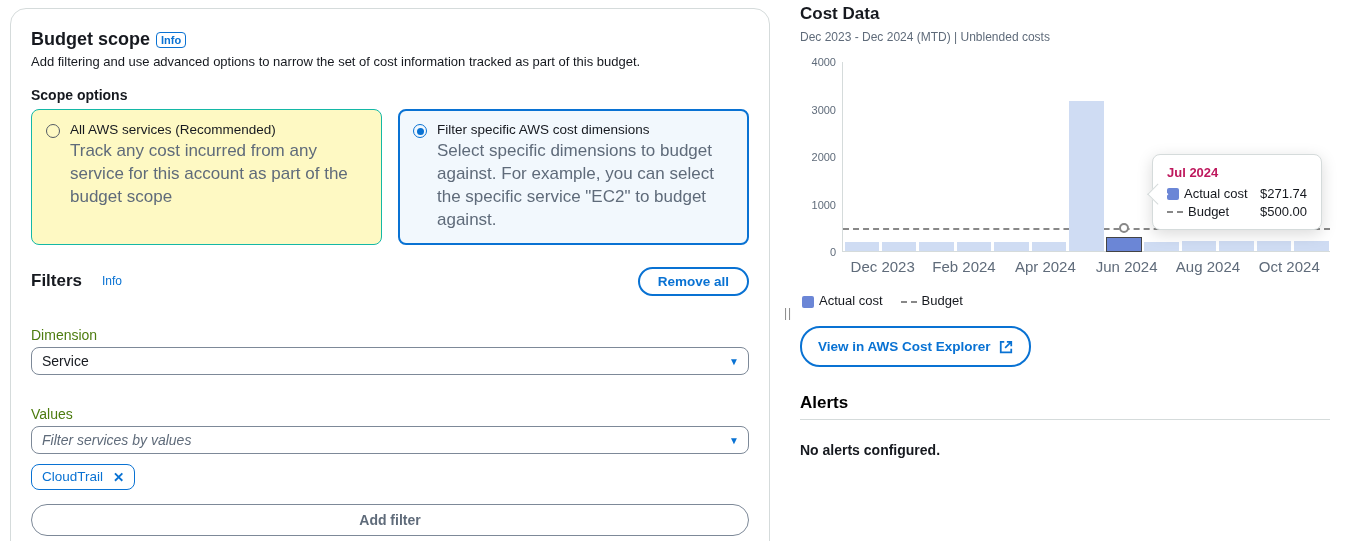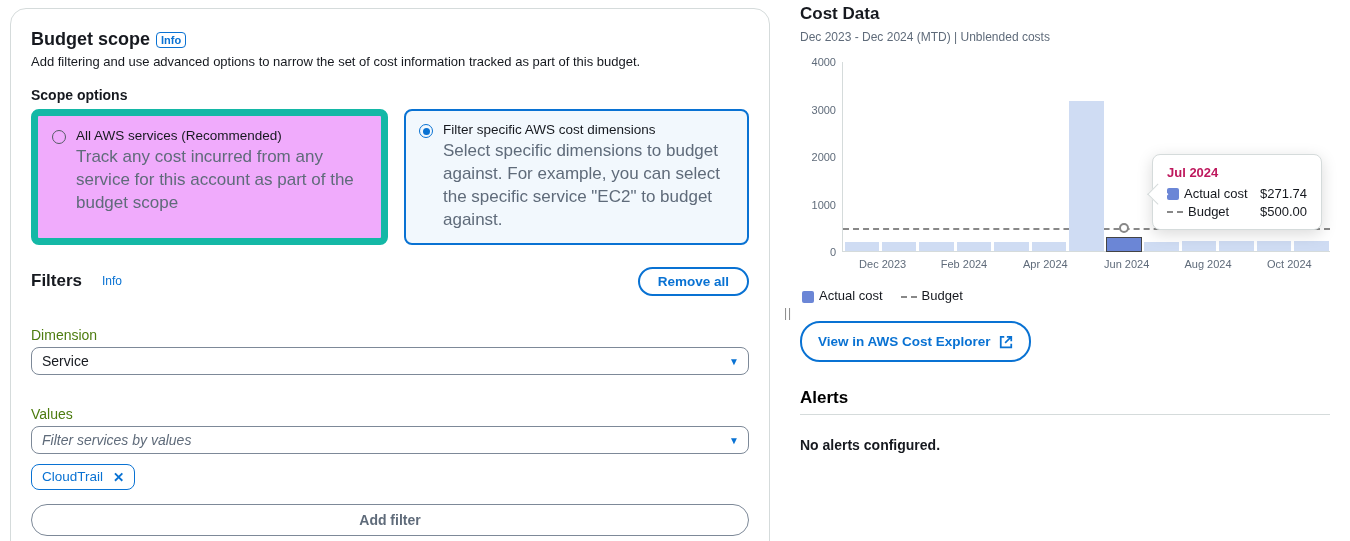--- a/index.html
+++ b/index.html
@@ -5,21 +5,21 @@
   * { box-sizing: border-box; margin: 0; padding: 0; font-family: "Amazon Ember", "Helvetica Neue", Arial, sans-serif; }
   body { background: #fff; width: 1350px; height: 541px; display: flex; }
   .left { width: 770px; padding: 0 0 0 10px; }
   .panel { border: 1px solid #d5dbdb; border-radius: 16px; padding: 20px 20px; margin-top: 8px; }
   .hdr { display: flex; align-items: center; gap: 6px; }
   .hdr h2 { font-size: 18px; font-weight: 700; color: #16191f; }
   .info-badge { display: inline-flex; align-items: center; border: 1.5px solid #0972d3; color: #0972d3; border-radius: 4px; font-size: 11px; font-weight: 700; padding: 0 4px; height: 16px; cursor: pointer; }
   .sub { font-size: 13px; color: #16191f; margin-top: 4px; }
   .lbl { font-size: 14px; font-weight: 700; color: #16191f; margin-top: 18px; margin-bottom: 6px; }
   .scope-row { display: flex; gap: 16px; margin-top: 6px; }
-  .scope-card { flex: 1; border: 7px solid #14b8a6; border-radius: 8px; padding: 12px 14px; display: flex; gap: 10px; background: #f0abfc; cursor: pointer; }
+  .scope-card { flex: 1; border: 1px solid #14b8a6; border-radius: 8px; padding: 12px 14px; display: flex; gap: 10px; background: #fef9c3; cursor: pointer; }
   .scope-card.selected { border: 2px solid #0972d3; background: #f2f8fd; padding: 11px 13px; }
   .radio { width: 14px; height: 14px; border: 1.5px solid #545b64; border-radius: 50%; margin-top: 2px; flex-shrink: 0; display: flex; align-items: center; justify-content: center; }
   .radio.on { border-color: #0972d3; }
   .radio.on::after { content: ""; width: 7px; height: 7px; background: #0972d3; border-radius: 50%; }
   .scope-title { font-size: 13.5px; font-weight: 400; color: #16191f; }
   .scope-desc { font-size: 17px; color: #5f6b7a; margin-top: 3px; line-height: 1.35; }
   .filters-hdr { display: flex; align-items: center; justify-content: space-between; margin-top: 22px; }
   .filters-hdr .ttl { display: flex; align-items: center; gap: 20px; }
   .filters-hdr h3 { font-size: 17px; font-weight: 700; color: #16191f; }
   .info-link { color: #0972d3; font-size: 12px; font-weight: 400; cursor: pointer; }
@@ -41,21 +41,21 @@
   .chart-wrap { margin-top: 18px; position: relative; }
   .yaxis { position: absolute; left: 0; top: 0; height: 190px; width: 40px; }
   .ylab { position: absolute; right: 4px; font-size: 11px; color: #5f6b7a; transform: translateY(-50%); }
   .plot { margin-left: 42px; height: 190px; position: relative; border-left: 1px solid #d5dbdb; border-bottom: 1px solid #d5dbdb; }
   .bars { position: absolute; inset: 0; display: flex; align-items: flex-end; }
   .bar { flex: 1; margin: 0 1.5px; background: #cfdcf3; }
   .bar.sel { background: #6b86d6; outline: 1px solid #444; }
   .budget-line { position: absolute; left: 0; right: 0; border-top: 2px dashed #888; }
   .marker { position: absolute; width: 10px; height: 10px; border: 2px solid #888; background: #fff; border-radius: 50%; transform: translate(-50%, -50%); }
   .xaxis { margin-left: 42px; display: flex; margin-top: 6px; }
-  .xlab { flex: 2; text-align: center; font-size: 11px; color: #5f6b7a; }
+  .xlab { flex: 2; text-align: center; font-size: 15px; color: #5f6b7a; }
   .legend { display: flex; gap: 18px; margin-left: 2px; margin-top: 18px; font-size: 13px; color: #16191f; align-items: center; }
   .lg-box { width: 12px; height: 12px; background: #6b86d6; display: inline-block; border-radius: 2px; margin-right: 5px; vertical-align: middle; }
   .lg-dash { display: inline-block; width: 16px; border-top: 2px dashed #888; vertical-align: middle; margin-right: 5px; }
   .view-btn { display: inline-flex; align-items: center; gap: 8px; border: 2px solid #0972d3; color: #0972d3; background: #fff; border-radius: 20px; padding: 11px 16px; font-size: 13.5px; font-weight: 700; cursor: pointer; margin-top: 18px; }
   .ext-icon { width: 14px; height: 14px; }
   .alerts-h { font-size: 17px; font-weight: 700; margin-top: 26px; padding-bottom: 6px; border-bottom: 1px solid #d5dbdb; }
   .alerts-body { font-size: 14px; font-weight: 700; color: #16191f; margin-top: 22px; }
   .tooltip { position: absolute; background: #fff; border: 1px solid #d5dbdb; border-radius: 8px; padding: 10px 14px; box-shadow: 0 4px 16px rgba(0,0,0,0.15); min-width: 170px; }
   .tooltip::before { content: ""; position: absolute; left: -8px; top: 50%; transform: translateY(-50%); width: 14px; height: 14px; background: #fff; border-left: 1px solid #d5dbdb; border-bottom: 1px solid #d5dbdb; rotate: 45deg; }
   .tt-title { font-size: 13px; font-weight: 700; color: #be185d; margin-bottom: 6px; }

